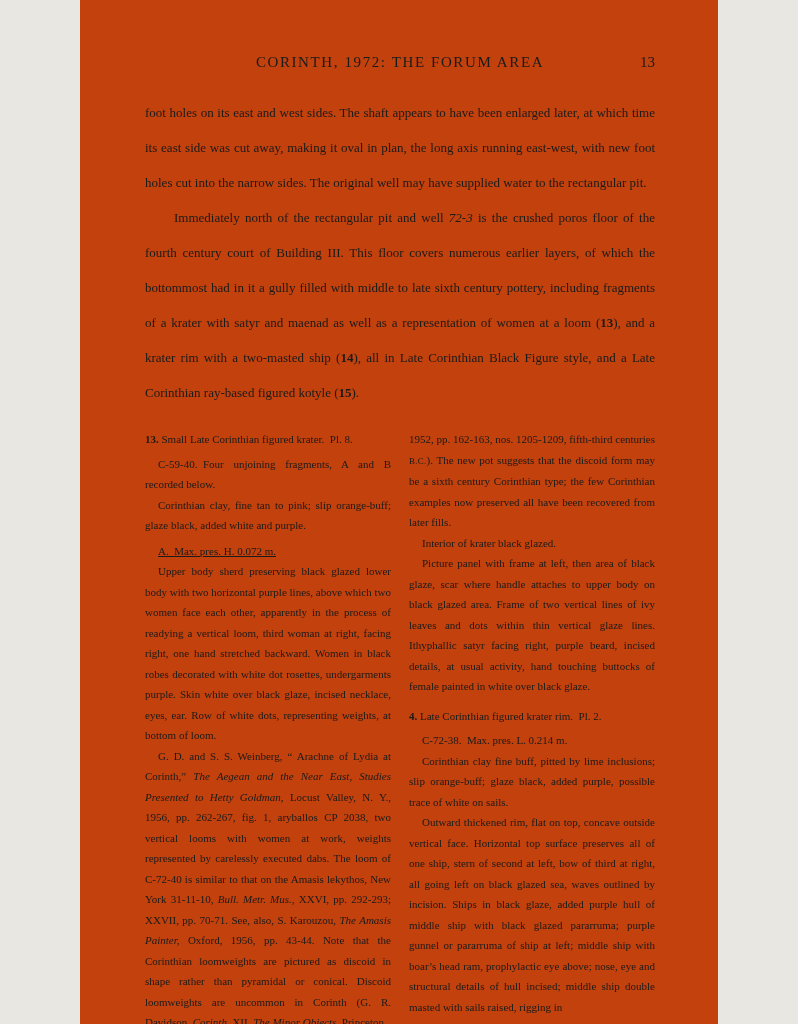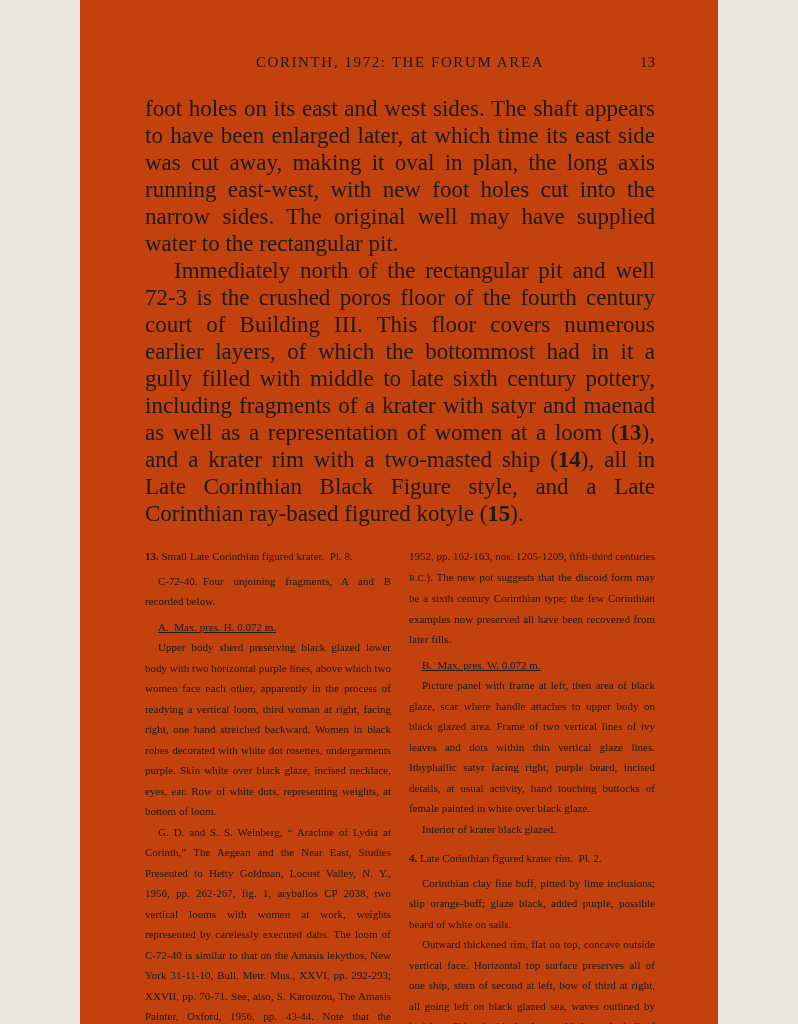--- a/index.html
+++ b/index.html
@@ -28,22 +28,22 @@
     white-space: nowrap;
   }
   .page-number {
     position: absolute;
     right: 0;
     top: 0;
     letter-spacing: 0;
   }
   .intro p {
     margin: 0;
-    font-size: 23px;
-    line-height: 27px;
+    font-size: 13px;
+    line-height: 35px;
     text-align: justify;
     hyphens: none;
   }
   .intro p.indent { text-indent: 29px; }
   .columns {
     display: flex;
     gap: 18px;
     margin-top: 19px;
   }
   .col {
@@ -54,21 +54,21 @@
   .col p {
     margin: 0;
     text-align: justify;
     hyphens: none;
   }
   .col p.indent { text-indent: 13px; }
   .entry-heading { margin: 0 0 4px 0 !important; }
   .gap-sm { margin-top: 5px !important; text-decoration: underline; }
   .gap-md { margin-top: 9px !important; }
   .bold { font-weight: 700; }
-  .italic { }
+  .italic { font-style: italic; }
   .smallcaps { font-size: 0.8em; letter-spacing: 0.04em; }
 </style>
 </head>
 <body>
 
 <div class="page">
 
   <header class="running-header">
     <span class="header-title">CORINTH, 1972: THE FORUM AREA</span>
     <span class="page-number">13</span>
@@ -76,31 +76,32 @@
 
   <section class="intro">
     <p>foot holes on its east and west sides. The shaft appears to have been enlarged later, at which time its east side was cut away, making it oval in plan, the long axis running east-west, with new foot holes cut into the narrow sides. The original well may have supplied water to the rectangular pit.</p>
     <p class="indent"><span>Immediately north of the rectangular pit and well </span><span class="italic">72-3</span><span> is the crushed poros floor of the fourth century court of Building III. This floor covers numerous earlier layers, of which the bottommost had in it a gully filled with middle to late sixth century pottery, including fragments of a krater with satyr and maenad as well as a representation of women at a loom (</span><span class="bold">13</span><span>), and a krater rim with a two-masted ship (</span><span class="bold">14</span><span>), all in Late Corinthian Black Figure style, and a Late Corinthian ray-based figured kotyle (</span><span class="bold">15</span><span>).</span></p>
   </section>
 
   <section class="columns">
 
     <div class="col">
       <p class="entry-heading"><span class="bold">13.</span><span> Small Late Corinthian figured krater. Pl. 8.</span></p>
-      <p class="indent">C-72-40. Four unjoining fragments, A and B recorded below.</p>
+      <p class="indent">C-59-40. Four unjoining fragments, A and B recorded below.</p>
+      <p class="indent">Corinthian clay, fine tan to pink; slip orange-buff; glaze black, added white and purple.</p>
       <p class="indent gap-sm">A. Max. pres. H. 0.072 m.</p>
       <p class="indent">Upper body sherd preserving black glazed lower body with two horizontal purple lines, above which two women face each other, apparently in the process of readying a vertical loom, third woman at right, facing right, one hand stretched backward. Women in black robes decorated with white dot rosettes, undergarments purple. Skin white over black glaze, incised necklace, eyes, ear. Row of white dots, representing weights, at bottom of loom.</p>
       <p class="indent"><span>G. D. and S. S. Weinberg, “ Arachne of Lydia at Corinth,” </span><span class="italic">The Aegean and the Near East, Studies Presented to Hetty Goldman,</span><span> Locust Valley, N. Y., 1956, pp. 262-267, fig. 1, aryballos CP 2038, two vertical looms with women at work, weights represented by carelessly executed dabs. The loom of C-72-40 is similar to that on the Amasis lekythos, New York 31-11-10, </span><span class="italic">Bull. Metr. Mus.,</span><span> XXVI, pp. 292-293; XXVII, pp. 70-71. See, also, S. Karouzou, </span><span class="italic">The Amasis Painter,</span><span> Oxford, 1956, pp. 43-44. Note that the Corinthian loomweights are pictured as discoid in shape rather than pyramidal or conical. Discoid loomweights are uncommon in Corinth (G. R. Davidson, </span><span class="italic">Corinth,</span><span> XII, </span><span class="italic">The Minor Objects,</span><span> Princeton,</span></p>
     </div>
 
     <div class="col">
       <p><span>1952, pp. 162-163, nos. 1205-1209, fifth-third centuries </span><span class="smallcaps">B.C.</span><span>). The new pot suggests that the discoid form may be a sixth century Corinthian type; the few Corinthian examples now preserved all have been recovered from later fills.</span></p>
-      <p class="indent gap-sm">B. Max. pres. W. 0.072 m.</p>
+      <p class="indent">Interior of krater black glazed.</p>
       <p class="indent">Picture panel with frame at left, then area of black glaze, scar where handle attaches to upper body on black glazed area. Frame of two vertical lines of ivy leaves and dots within thin vertical glaze lines. Ithyphallic satyr facing right, purple beard, incised details, at usual activity, hand touching buttocks of female painted in white over black glaze.</p>
-      <p class="indent">Interior of krater black glazed.</p>
       <p class="entry-heading gap-md"><span class="bold">4.</span><span> Late Corinthian figured krater rim. Pl. 2.</span></p>
-      <p class="indent">Corinthian clay fine buff, pitted by lime inclusions; slip orange-buff; glaze black, added purple, possible beard of white on sails.</p>
+      <p class="indent">C-72-38. Max. pres. L. 0.214 m.</p>
+      <p class="indent">Corinthian clay fine buff, pitted by lime inclusions; slip orange-buff; glaze black, added purple, possible trace of white on sails.</p>
       <p class="indent">Outward thickened rim, flat on top, concave outside vertical face. Horizontal top surface preserves all of one ship, stern of second at left, bow of third at right, all going left on black glazed sea, waves outlined by incision. Ships in black glaze, added purple hull of middle ship with black glazed pararruma; purple gunnel or pararruma of ship at left; middle ship with boar’s head ram, prophylactic eye above; nose, eye and structural details of hull incised; middle ship double masted with sails raised, rigging in</p>
     </div>
 
   </section>
 
 </div>
 
 </body></html>

